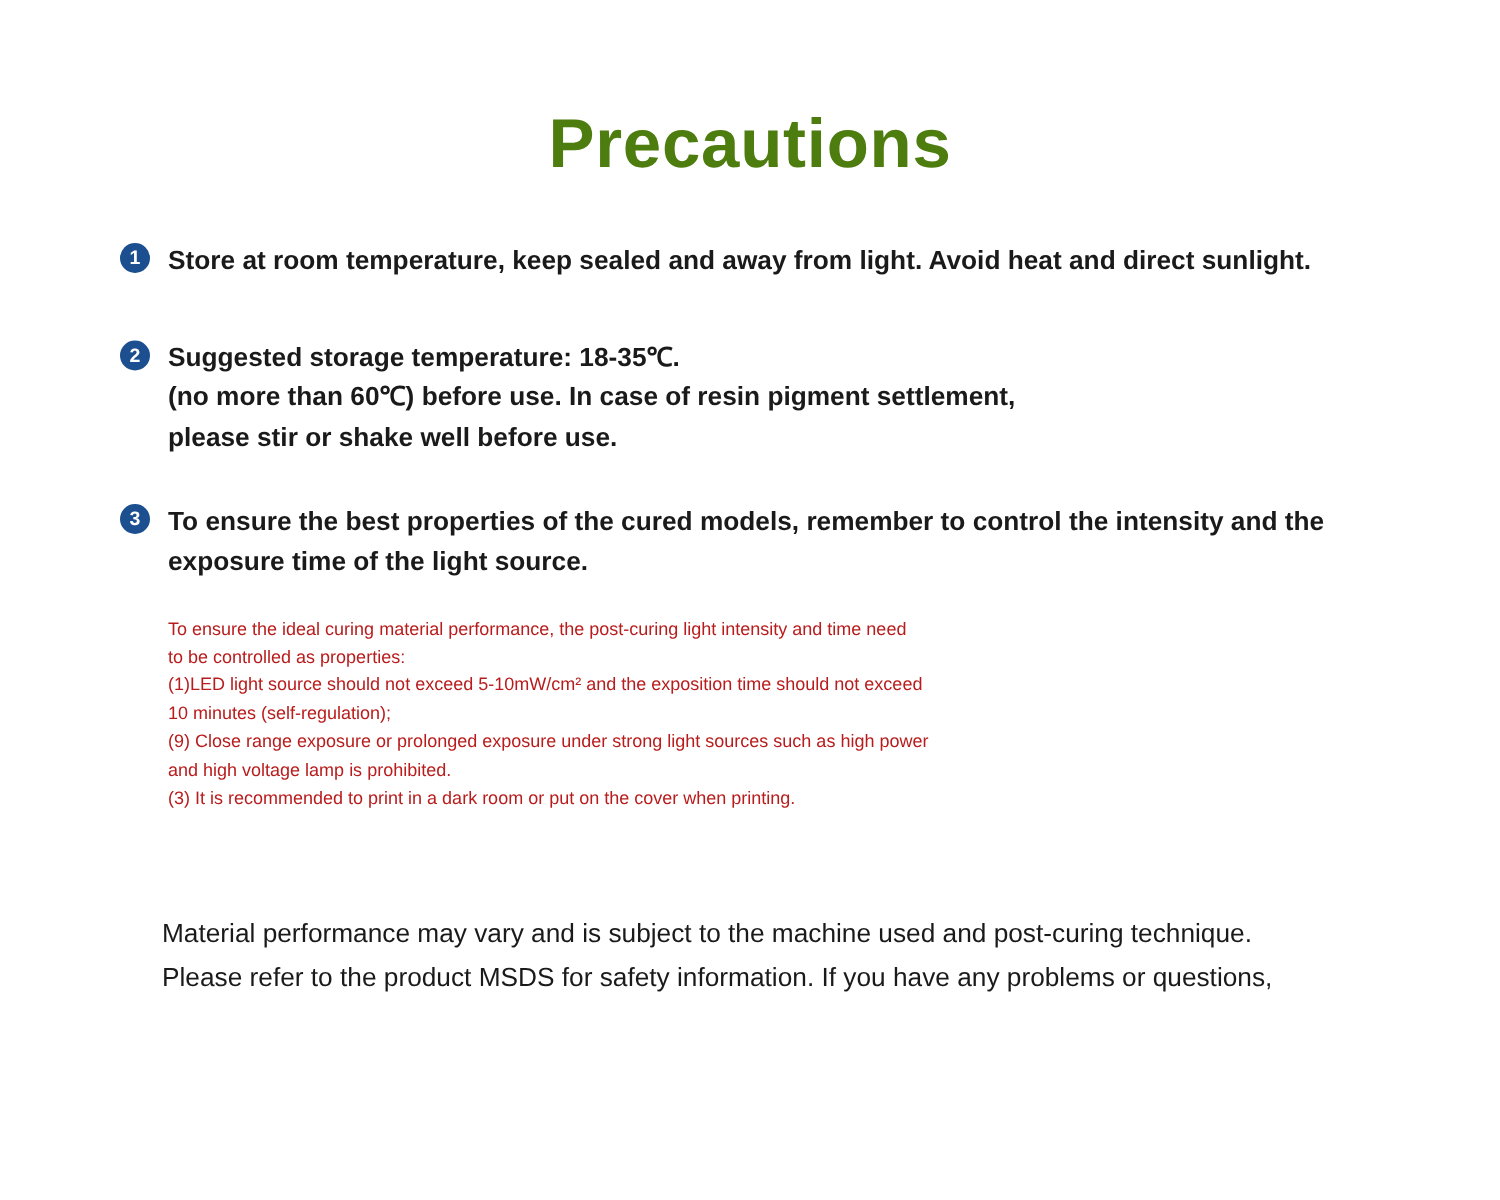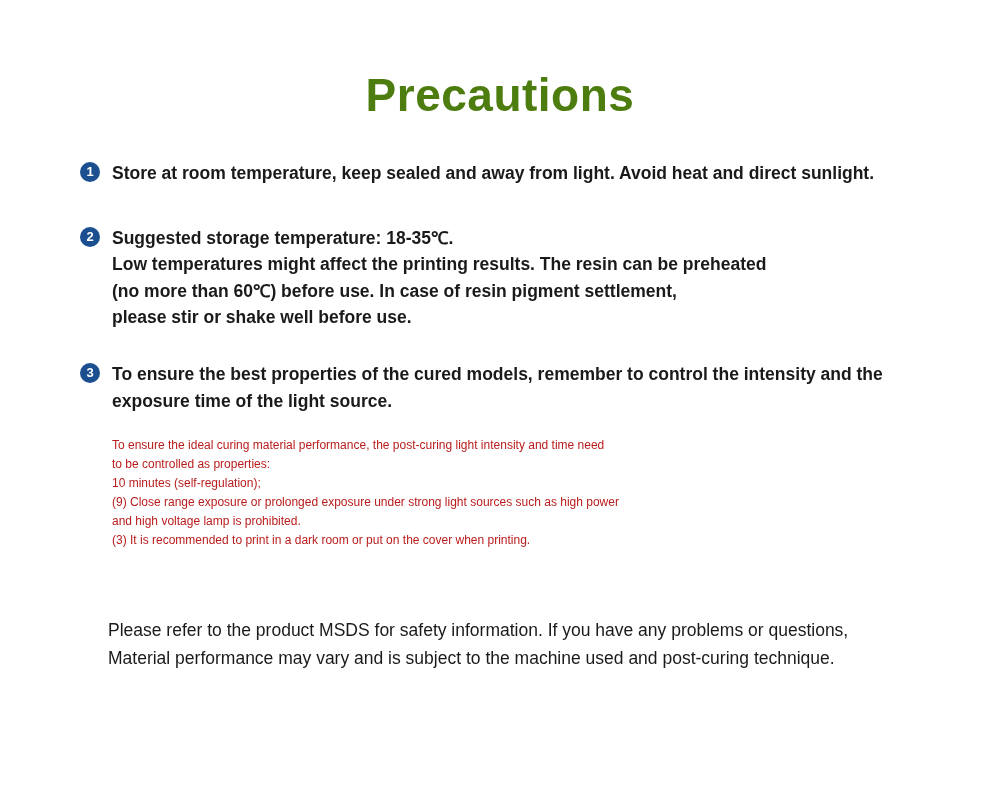--- a/index.html
+++ b/index.html
@@ -101,42 +101,42 @@
       <span class="badge">1</span>
       <div class="item-text">
         <span class="line">Store at room temperature, keep sealed and away from light. Avoid heat and direct sunlight.</span>
       </div>
     </div>
 
     <div class="item item-2">
       <span class="badge">2</span>
       <div class="item-text">
         <span class="line">Suggested storage temperature: 18-35℃.</span>
-        <span class="line">Low temperatures might affect the printing results. The resin can be preheated</span>
         <span class="line">(no more than 60℃) before use. In case of resin pigment settlement,</span>
         <span class="line">please stir or shake well before use.</span>
       </div>
     </div>
 
     <div class="item item-3">
       <span class="badge">3</span>
       <div class="item-text">
         <span class="line">To ensure the best properties of the cured models, remember to control the intensity and the</span>
         <span class="line">exposure time of the light source.</span>
       </div>
     </div>
 
     <div class="sub-block">
       <span class="line">To ensure the ideal curing material performance, the post-curing light intensity and time need</span>
       <span class="line">to be controlled as properties:</span>
+      <span class="line">(1)LED light source should not exceed 5-10mW/cm² and the exposition time should not exceed</span>
       <span class="line">10 minutes (self-regulation);</span>
       <span class="line">(9) Close range exposure or prolonged exposure under strong light sources such as high power</span>
       <span class="line">and high voltage lamp is prohibited.</span>
       <span class="line">(3) It is recommended to print in a dark room or put on the cover when printing.</span>
     </div>
 
     <div class="footer">
+      <span class="line">Material performance may vary and is subject to the machine used and post-curing technique.</span>
       <span class="line">Please refer to the product MSDS for safety information. If you have any problems or questions,</span>
-      <span class="line">Material performance may vary and is subject to the machine used and post-curing technique.</span>
     </div>
 
   </div>
 </div>
 
 </body></html>

